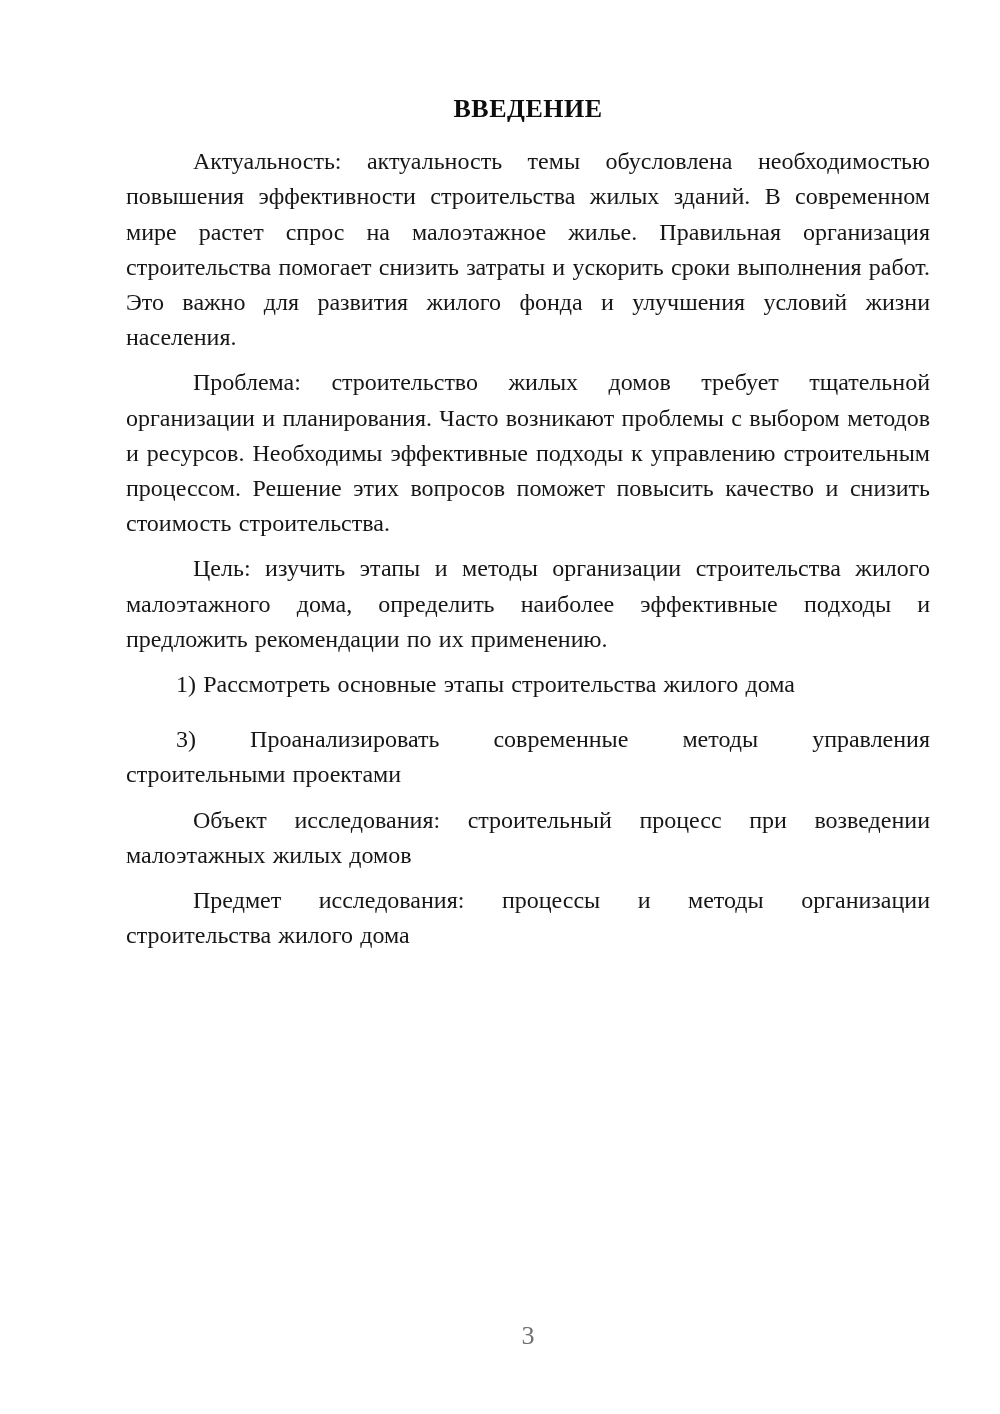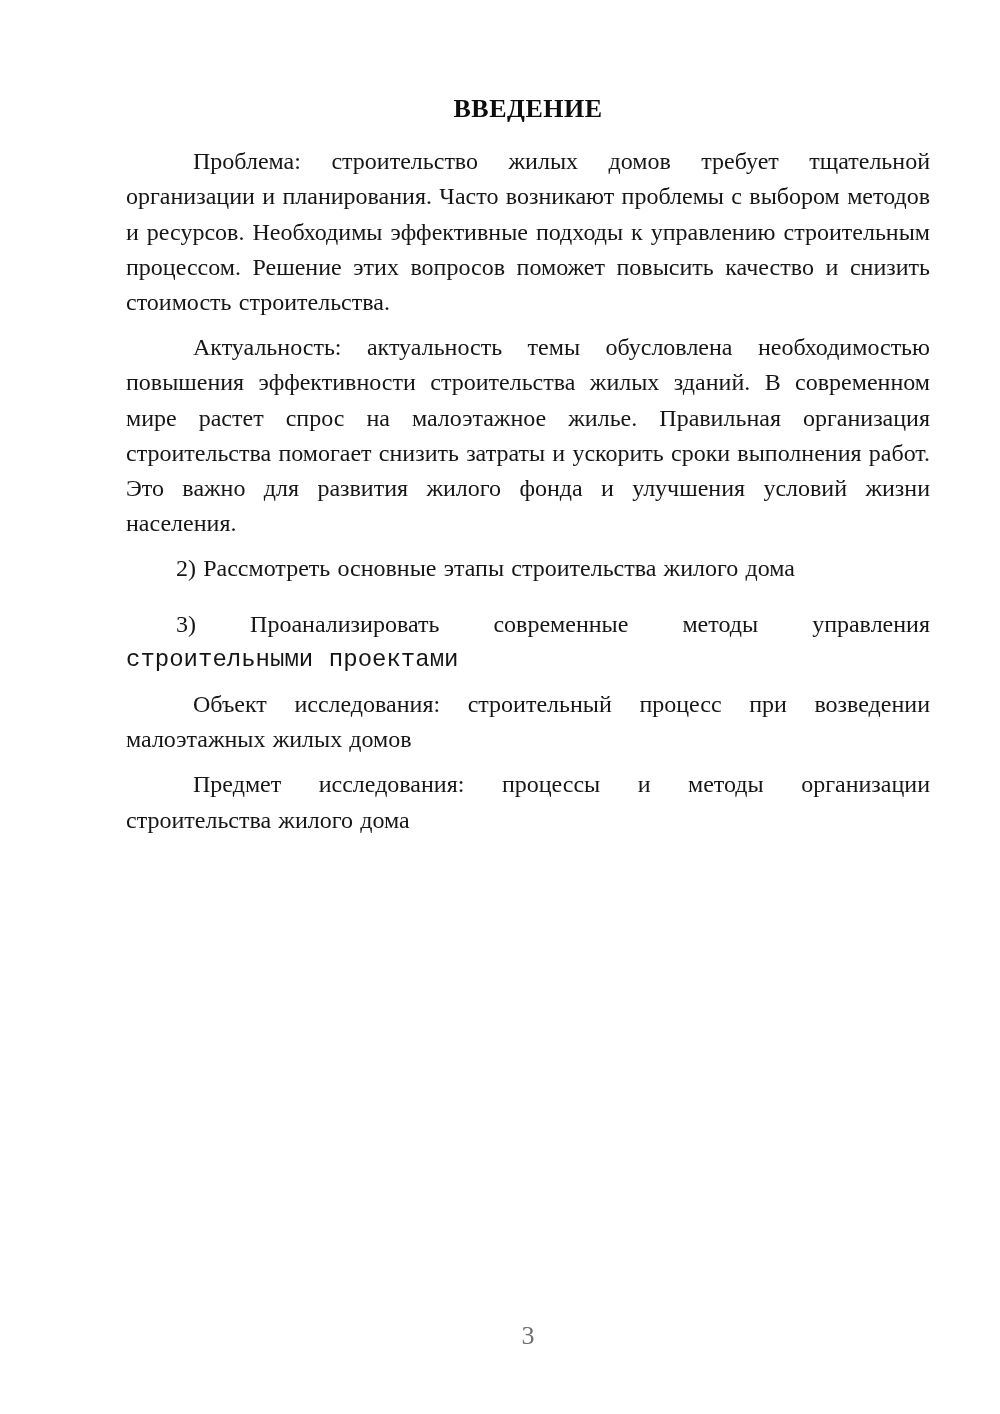--- a/index.html
+++ b/index.html
@@ -51,49 +51,49 @@
   .task-line-stretch {
     display: block;
     text-indent: 50px;
     text-align: justify;
     text-align-last: justify;
   }
   .task-line-rest {
     display: block;
     text-indent: 0;
     text-align: left;
-    font-family: Liberation Mono, monospace;
   }
   .page-footer {
     position: absolute;
     left: 126px;
     top: 1318px;
     width: 804px;
     text-align: center;
     font-size: 26px;
     line-height: 35px;
     color: #6f6f6f;
   }
 </style>
 </head>
 <body>
 
 <div class="page">
   <main class="content">
 
     <h1 class="doc-title">ВВЕДЕНИЕ</h1>
 
+    <p class="para indent">Актуальность: актуальность темы обусловлена необходимостью повышения эффективности строительства жилых зданий. В современном мире растет спрос на малоэтажное жилье. Правильная организация строительства помогает снизить затраты и ускорить сроки выполнения работ. Это важно для развития жилого фонда и улучшения условий жизни населения.</p>
+
     <p class="para indent">Проблема: строительство жилых домов требует тщательной организации и планирования. Часто возникают проблемы с выбором методов и ресурсов. Необходимы эффективные подходы к управлению строительным процессом. Решение этих вопросов поможет повысить качество и снизить стоимость строительства.</p>
 
-    <p class="para indent">Актуальность: актуальность темы обусловлена необходимостью повышения эффективности строительства жилых зданий. В современном мире растет спрос на малоэтажное жилье. Правильная организация строительства помогает снизить затраты и ускорить сроки выполнения работ. Это важно для развития жилого фонда и улучшения условий жизни населения.</p>
+    <p class="para indent">Цель: изучить этапы и методы организации строительства жилого малоэтажного дома, определить наиболее эффективные подходы и предложить рекомендации по их применению.</p>
 
 
 
-
-    <p class="para task">2) Рассмотреть основные этапы строительства жилого дома</p>
+    <p class="para task">1) Рассмотреть основные этапы строительства жилого дома</p>
 
     <p class="para task task-justified">
       <span class="task-line-stretch">3) Проанализировать современные методы управления</span>
       <span class="task-line-rest">строительными проектами</span>
     </p>
 
 
 
     <p class="para indent">Объект исследования: строительный процесс при возведении малоэтажных жилых домов</p>
 

